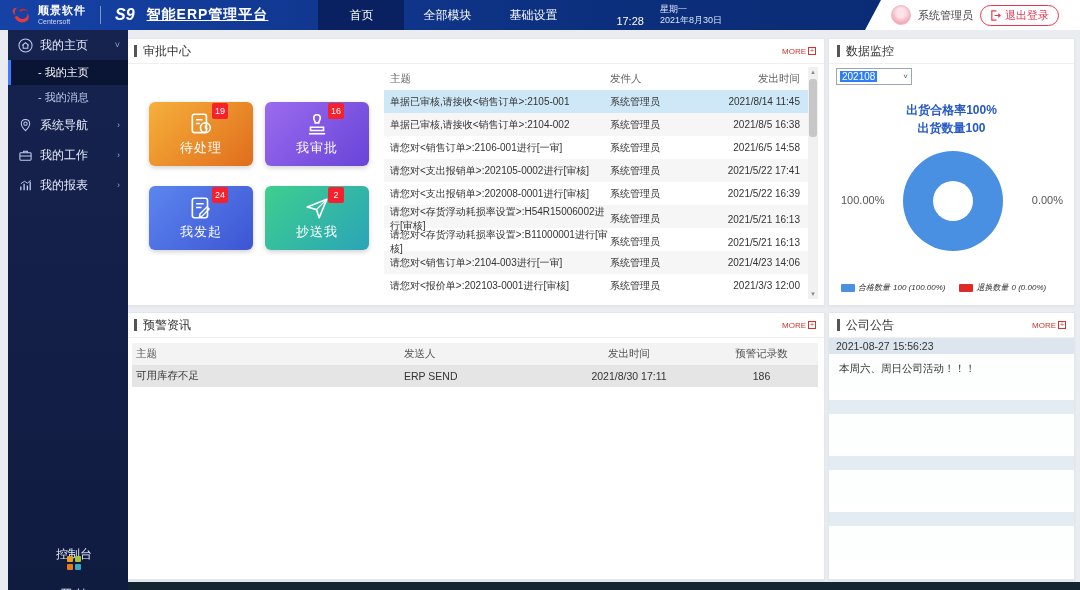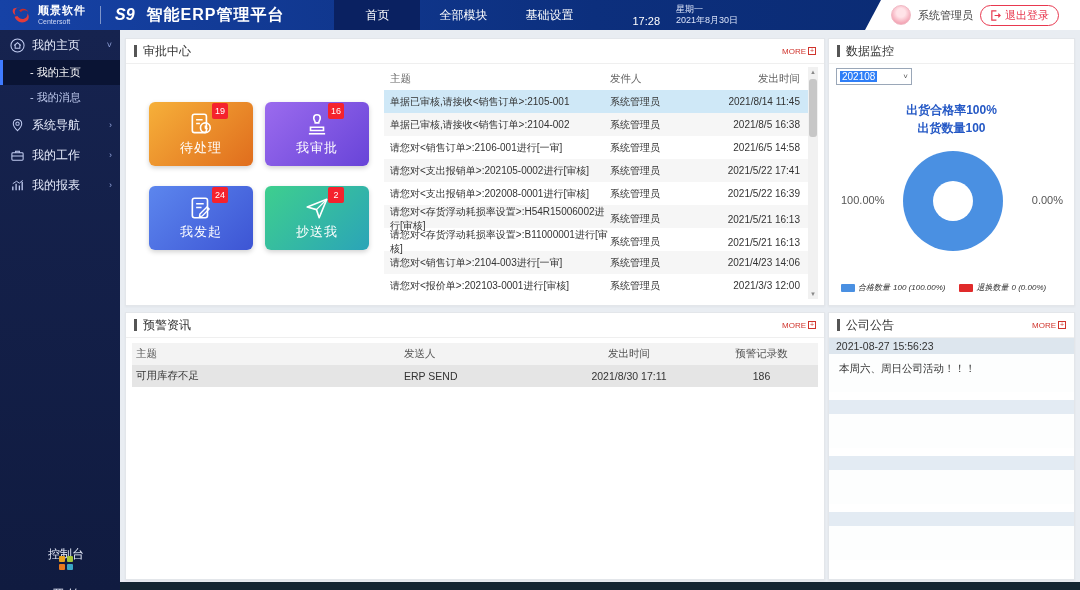--- a/index.html
+++ b/index.html
@@ -9,35 +9,35 @@
   
   .topbar { position:absolute; top:0; left:0; width:1080px; height:30px;
     background:linear-gradient(90deg,#1642a6 0%,#0c2f7d 55%,#0a2a70 100%); display:flex; align-items:center; color:#fff; z-index:5; }
   .logo-wrap { display:flex; align-items:center; gap:6px; padding:0 8px 0 10px; }
   .logo-swirl { width:22px; height:22px; flex:0 0 auto; }
   .brand-text { line-height:1; }
   .brand-name { font-size:11px; font-weight:bold; letter-spacing:1px; }
   .brand-sub { font-size:7px; color:#cfd9f5; margin-top:2px; }
   .logo-div { width:1px; height:18px; background:rgba(255,255,255,.45); margin:0 8px; }
   .s9 { font-size:16px; font-weight:bold; font-style:italic; letter-spacing:0; margin-right:6px; color:#fff; }
-  .app-title { font-size:16px; font-weight:bold; letter-spacing:1px; }
+  .app-title { font-size:14px; font-weight:bold; letter-spacing:1px;text-decoration:underline; }
   .tabs { display:flex; height:30px; margin-left:42px; }
   .tab { width:86px; height:30px; display:flex; align-items:center; justify-content:center; font-size:12px; cursor:pointer; }
   .tab.active { background:#0a2161; }
   .clock { font-size:11px; margin-left:40px;margin-top:12px; }
   .datebox { font-size:9px; line-height:11px; margin-left:16px; color:#dbe4fa; }
   .topbar-white { position:absolute; right:0; top:0; height:30px; width:215px; background:#fff;
     clip-path:polygon(16px 0,100% 0,100% 100%,0 100%); display:flex; align-items:center; gap:7px; padding-left:26px; }
   .avatar { width:20px; height:20px; border-radius:50%; background:radial-gradient(circle at 50% 38%,#ffe3e8 30%,#f3a4b4 75%,#e98aa0); border:1px solid #f0b9c4; flex:0 0 auto; }
   .user-name { font-size:11px; color:#444; }
   .logout-btn { display:flex; align-items:center; gap:4px; border:1px solid #e8384f; border-radius:11px;
     color:#e8384f; font-size:11px; padding:2px 9px; cursor:pointer; background:#fff; }
 
   
-  .sidebar { position:absolute; top:30px; left:0; width:120px; bottom:0; background:linear-gradient(180deg,#16234f,#101b40); color:#e7ecfb; z-index:4; }
+  .sidebar { position:absolute; top:30px; left:8px; width:120px; bottom:0; background:linear-gradient(180deg,#16234f,#101b40); color:#e7ecfb; z-index:4; }
   .side-item { display:flex; align-items:center; height:30px; padding:0 8px 0 10px; font-size:12px; cursor:pointer; gap:7px; }
   .side-item .sicon { width:15px; height:15px; flex:0 0 auto; }
   .side-item .chev { margin-left:auto; font-size:9px; color:#93a5dd; }
   .side-sub { height:25px; line-height:25px; padding-left:30px; font-size:11px; color:#c2cdf0; cursor:pointer; }
   .side-sub.active { background:#0a1434; color:#ffffff; border-left:3px solid #3f7bff; padding-left:27px; }
   .side-footer { position:absolute; bottom:8px; left:0; width:120px; }
   .side-footer .frow { display:flex; align-items:center; height:26px; padding:0 10px 0 22px; gap:16px; font-size:12px; cursor:pointer;flex-direction:column; }
   .start-grid { width:15px; height:15px; display:grid; grid-template-columns:6px 6px; grid-template-rows:6px 6px; gap:2px; }
   .start-grid i { border-radius:1px; }
 

